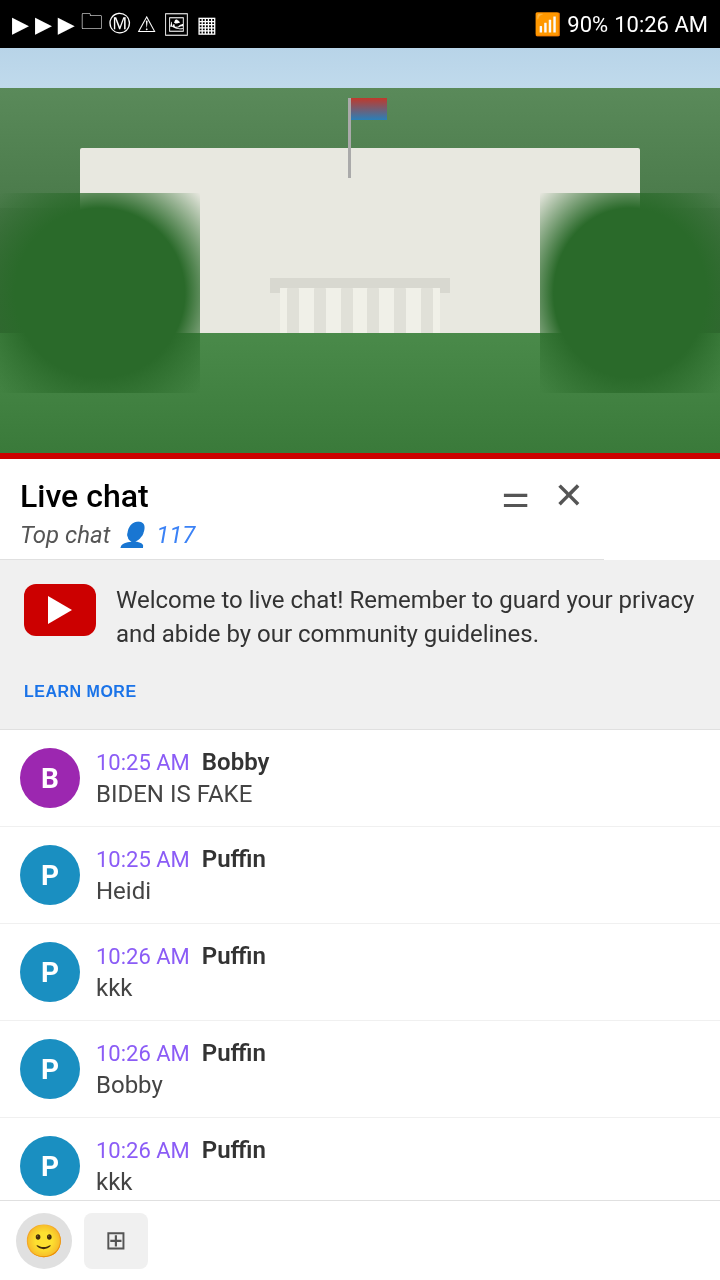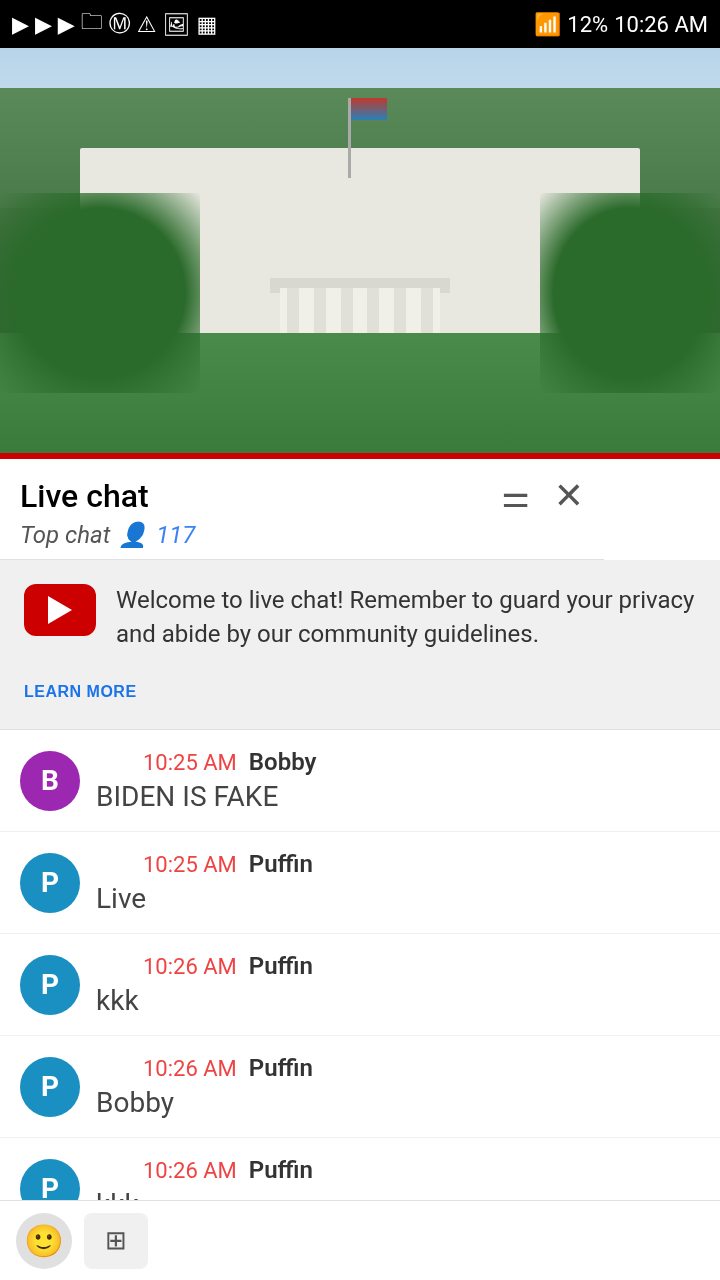--- a/index.html
+++ b/index.html
@@ -276,30 +276,29 @@
       flex-direction: column;
       gap: 4px;
     }
     .msg-meta {
       display: flex;
       align-items: center;
       gap: 12px;
     }
     .msg-time {
       font-size: 22px;
-      color: #ef4444;
-      margin-left: 47px;
+      color: #8b5cf6;
     }
     .msg-author {
       font-size: 24px;
       font-weight: 600;
       color: #333;
     }
     .msg-text {
-      font-size: 28px;
+      font-size: 24px;
       color: #444;
       margin-left: 0;
     }
 
     
     .chat-input-bar {
       position: fixed;
       bottom: 0;
       left: 0;
       width: 720px;
@@ -362,21 +361,21 @@
     <span>▶</span>
     <span>▶</span>
     <span>🗀</span>
     <span>Ⓜ</span>
     <span>⚠</span>
     <span>🖼</span>
     <span>▦</span>
   </div>
   <div class="status-right">
     <span>📶</span>
-    <span>12%</span>
+    <span>90%</span>
     <span>10:26 AM</span>
   </div>
 </div>
 
 <div class="video-area">
   <div class="video-bg">
     <div class="wh-sky"></div>
     <div class="wh-trees-back"></div>
     <div class="wh-building">
       <div class="wh-portico-top"></div>
@@ -443,21 +442,21 @@
 
     <div class="chat-item">
       <div class="avatar avatar-blue">
         <span>P</span>
       </div>
       <div class="msg-body">
         <div class="msg-meta">
           <span class="msg-time">10:25 AM</span>
           <span class="msg-author">Puffin</span>
         </div>
-        <span class="msg-text">Live</span>
+        <span class="msg-text">Heidi</span>
       </div>
     </div>
 
     <div class="chat-item">
       <div class="avatar avatar-blue">
         <span>P</span>
       </div>
       <div class="msg-body">
         <div class="msg-meta">
           <span class="msg-time">10:26 AM</span>

